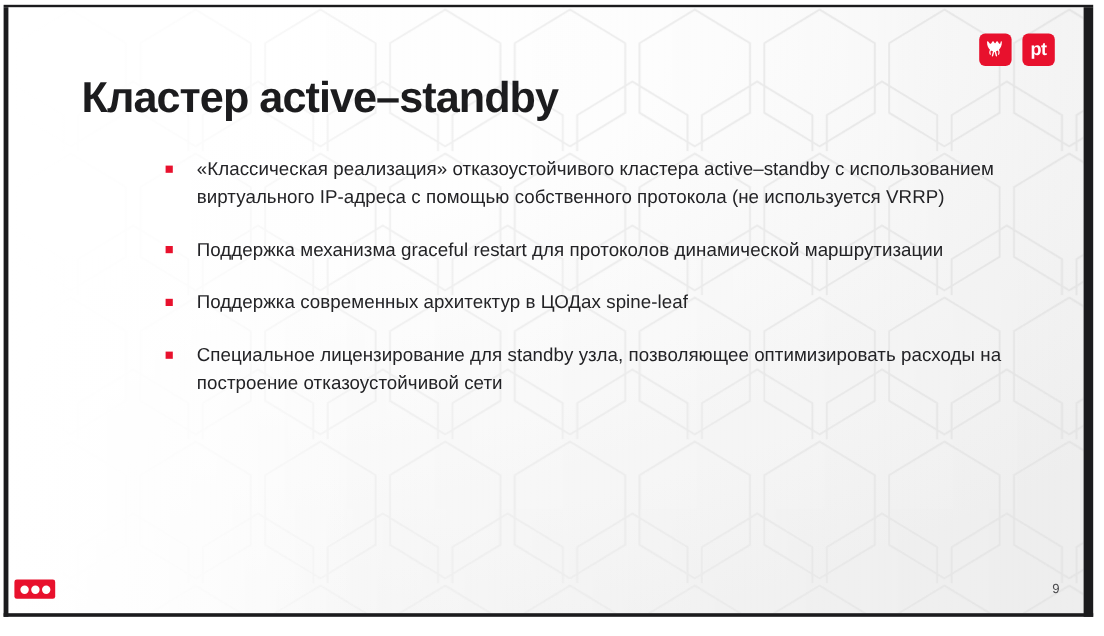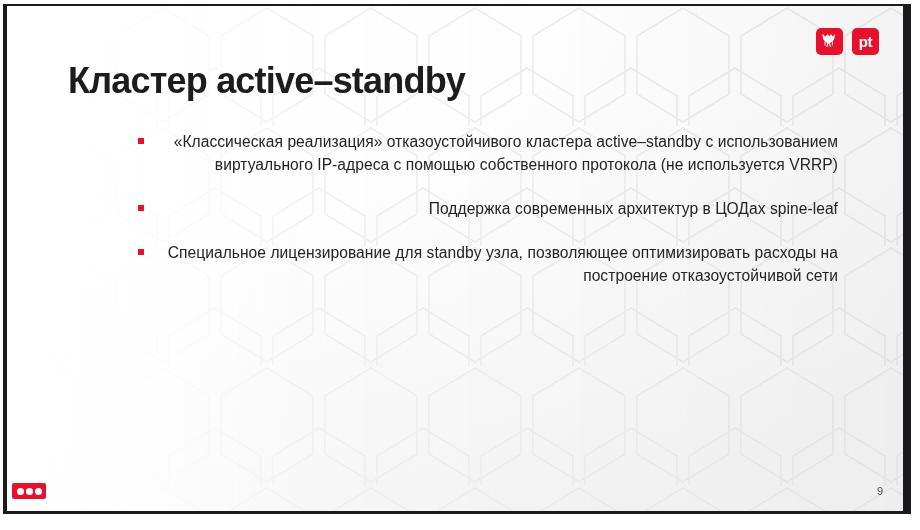--- a/index.html
+++ b/index.html
@@ -112,21 +112,20 @@
     position: absolute;
     left: 131px;
     top: 124px;
     width: 700px;
     z-index: 15;
   }
   .bullet-row {
     position: relative;
     padding-left: 26px;
     margin-bottom: 21px;
-    text-align: right;
   }
   .bullet-row:last-child { margin-bottom: 0; }
   .bullet-marker {
     position: absolute;
     left: 0;
     top: 8px;
     width: 6px;
     height: 6px;
     background: #e8112d;
   }
@@ -213,20 +212,24 @@
     <h1 class="slide-title">Кластер active–standby</h1>
 
     <div class="bullets">
 
       <div class="bullet-row">
         <span class="bullet-marker"></span>
         <div class="bullet-text">«Классическая реализация» отказоустойчивого кластера active–standby с использованием виртуального IP-адреса с помощью собственного протокола (не используется VRRP)</div>
       </div>
 
 
+      <div class="bullet-row">
+        <span class="bullet-marker"></span>
+        <div class="bullet-text">Поддержка механизма graceful restart для протоколов динамической маршрутизации</div>
+      </div>
 
       <div class="bullet-row">
         <span class="bullet-marker"></span>
         <div class="bullet-text">Поддержка современных архитектур в ЦОДах spine-leaf</div>
       </div>
 
       <div class="bullet-row">
         <span class="bullet-marker"></span>
         <div class="bullet-text">Специальное лицензирование для standby узла, позволяющее оптимизировать расходы на построение отказоустойчивой сети</div>
       </div>

